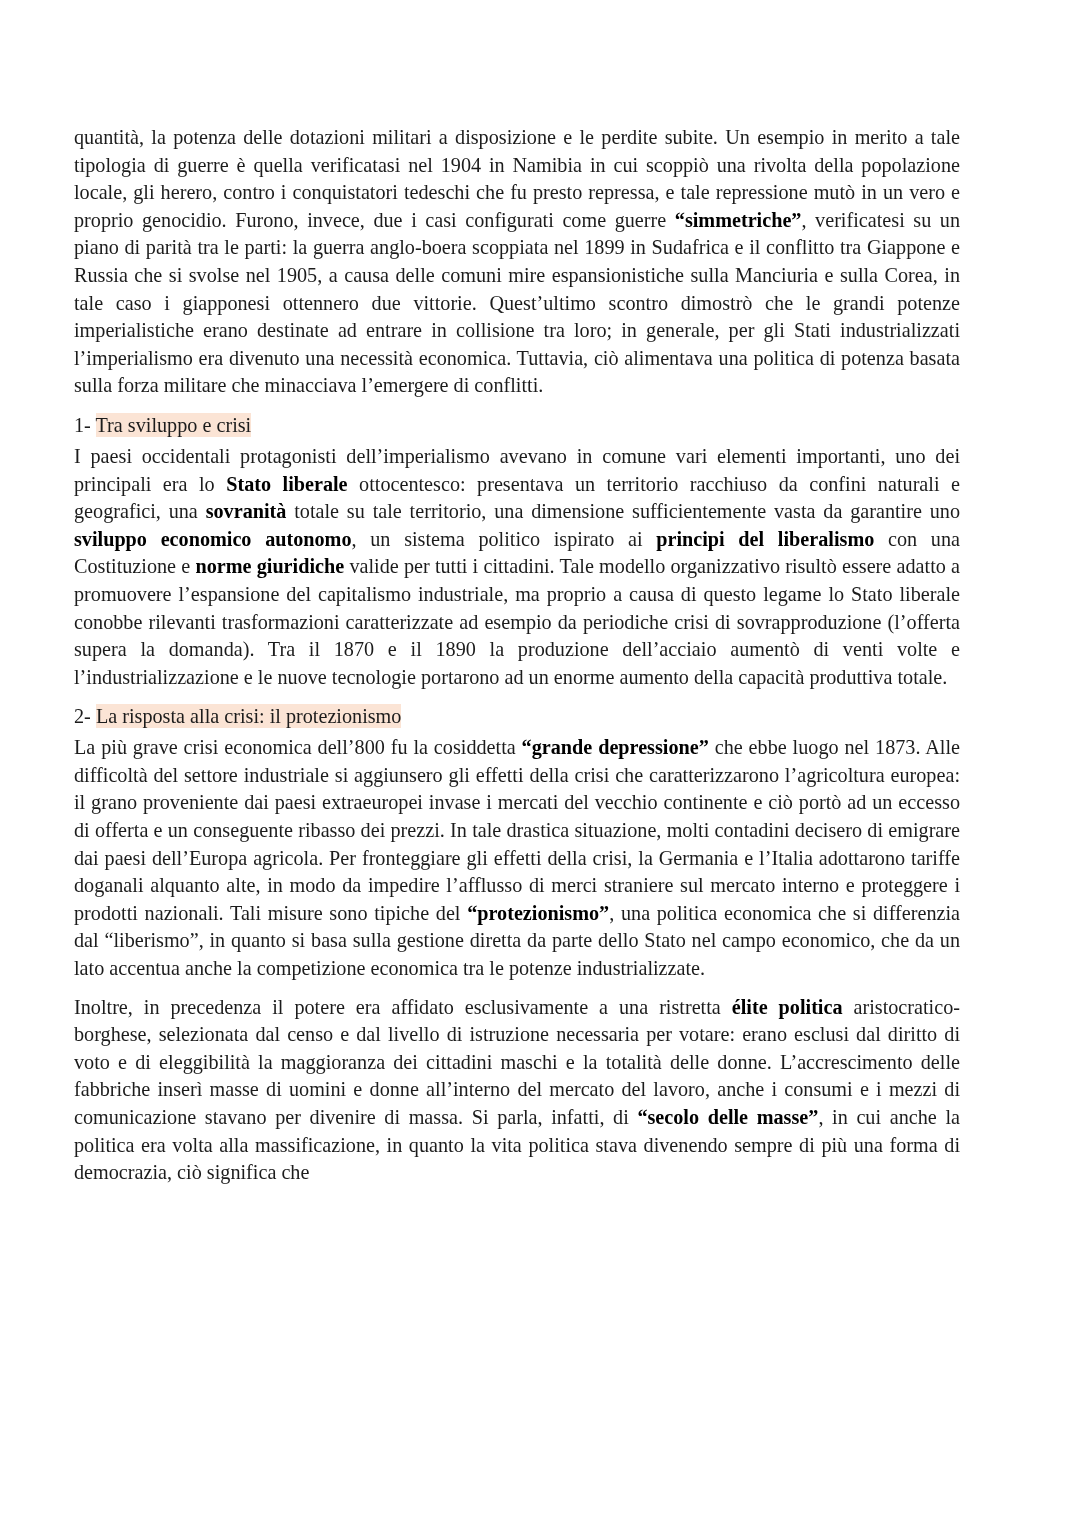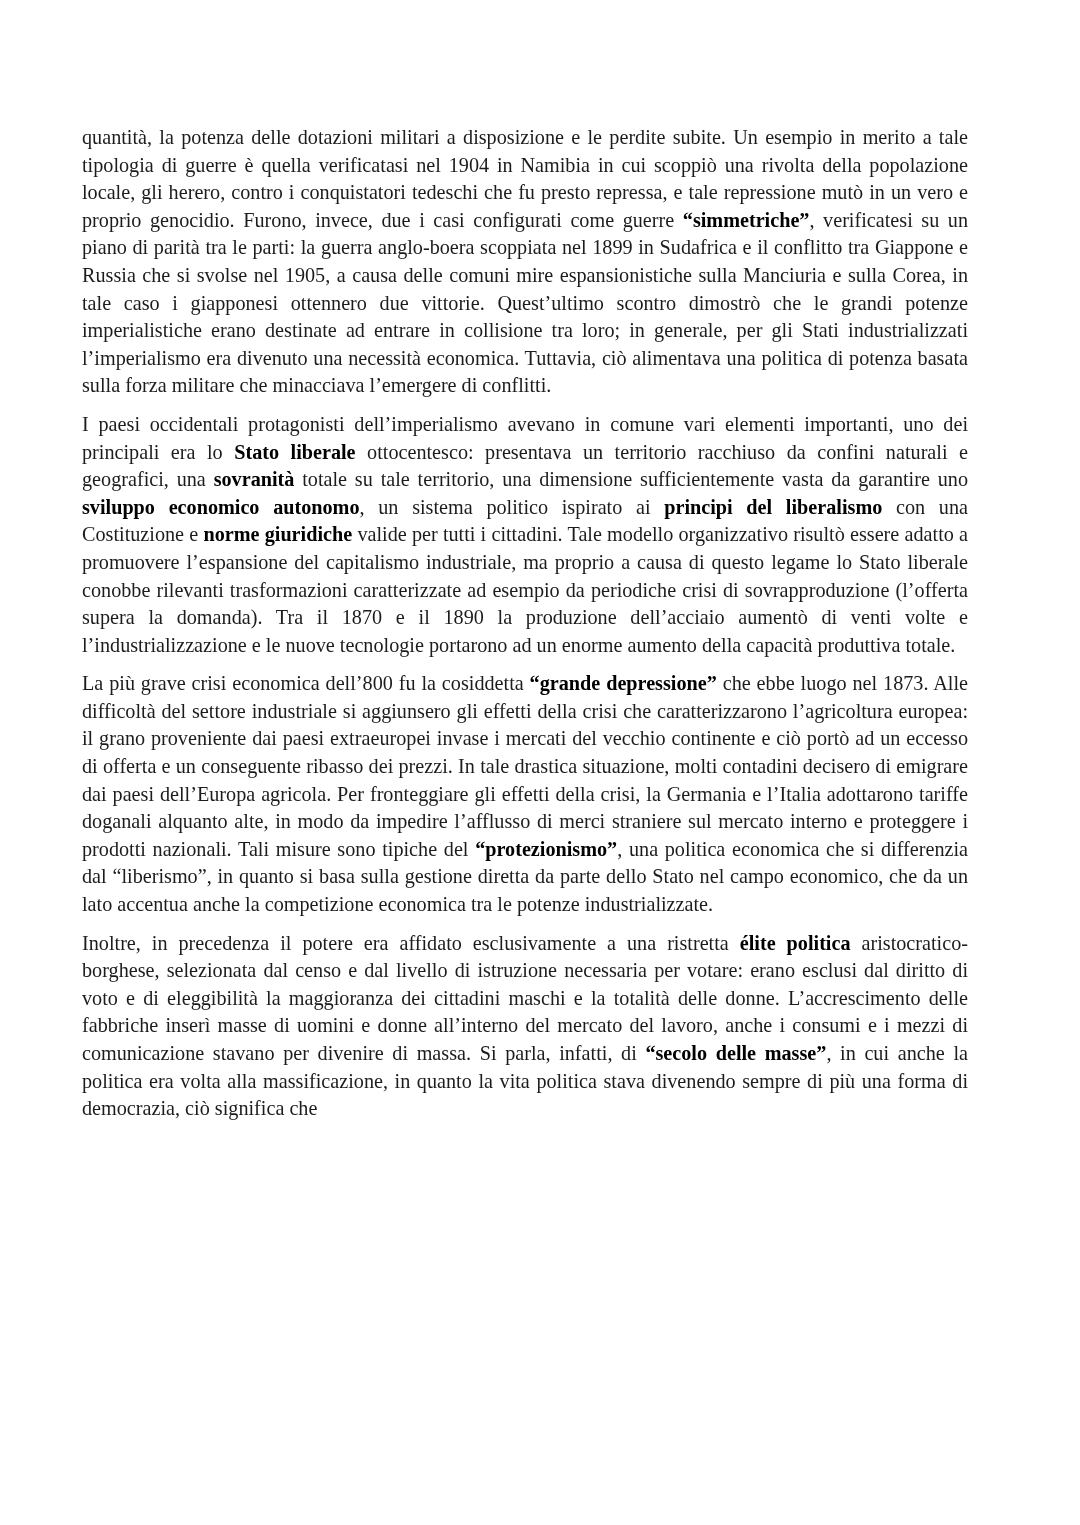--- a/index.html
+++ b/index.html
@@ -1,18 +1,18 @@
 <!DOCTYPE html>
 <html><head>
 <meta charset="utf-8">
 <style>
   html, body { margin: 0; padding: 0; background: #ffffff; }
   body { width: 1080px; height: 1525px; position: relative; overflow: hidden; }
   .page {
-    position: absolute; left: 82px; top: 124px; width: 886px;
+    position: absolute; left: 74px; top: 124px; width: 886px;
     font-family: "Liberation Serif", "DejaVu Serif", serif;
     font-size: 20.2px; line-height: 27.6px; color: #1c1c1c;
   }
   p { margin: 0; text-align: justify; text-align-last: left; }
   .para { margin-bottom: 11px; }
   .section-title {
     font-family: "Liberation Sans", "DejaVu Sans", sans-serif;
     font-size: 15.5px; line-height: 22px; text-decoration: underline;
     color: #111; margin: 6px 0 6px 0; letter-spacing: -0.2px;
   }
@@ -21,19 +21,21 @@
   b { font-weight: bold; color: #000; }
 </style>
 </head>
 <body>
 
 <div class="page">
 
   <p class="para"><span>quantità, la potenza delle dotazioni militari a disposizione e le perdite subite. Un esempio in merito a tale tipologia di guerre è quella verificatasi nel 1904 in Namibia in cui scoppiò una rivolta della popolazione locale, gli herero, contro i conquistatori tedeschi che fu presto repressa, e tale repressione mutò in un vero e proprio genocidio. Furono, invece, due i casi configurati come guerre </span><b>“simmetriche”</b><span>, verificatesi su un piano di parità tra le parti: la guerra anglo-boera scoppiata nel 1899 in Sudafrica e il conflitto tra Giappone e Russia che si svolse nel 1905, a causa delle comuni mire espansionistiche sulla Manciuria e sulla Corea, in tale caso i giapponesi ottennero due vittorie. Quest’ultimo scontro dimostrò che le grandi potenze imperialistiche erano destinate ad entrare in collisione tra loro; in generale, per gli Stati industrializzati l’imperialismo era divenuto una necessità economica. Tuttavia, ciò alimentava una politica di potenza basata sulla forza militare che minacciava l’emergere di conflitti.</span></p>
 
 
+  <div class="subhead"><span>1- </span><span class="hl">Tra sviluppo e crisi</span></div>
   <p class="para"><span>I paesi occidentali protagonisti dell’imperialismo avevano in comune vari elementi importanti, uno dei principali era lo </span><b>Stato liberale</b><span> ottocentesco: presentava un territorio racchiuso da confini naturali e geografici, una </span><b>sovranità</b><span> totale su tale territorio, una dimensione sufficientemente vasta da garantire uno </span><b>sviluppo economico autonomo</b><span>, un sistema politico ispirato ai </span><b>principi del liberalismo</b><span> con una Costituzione e </span><b>norme giuridiche</b><span> valide per tutti i cittadini. Tale modello organizzativo risultò essere adatto a promuovere l’espansione del capitalismo industriale, ma proprio a causa di questo legame lo Stato liberale conobbe rilevanti trasformazioni caratterizzate ad esempio da periodiche crisi di sovrapproduzione (l’offerta supera la domanda). Tra il 1870 e il 1890 la produzione dell’acciaio aumentò di venti volte e l’industrializzazione e le nuove tecnologie portarono ad un enorme aumento della capacità produttiva totale.</span></p>
 
+  <div class="subhead"><span>2- </span><span class="hl">La risposta alla crisi: il protezionismo</span></div>
   <p class="para"><span>La più grave crisi economica dell’800 fu la cosiddetta </span><b>“grande depressione”</b><span> che ebbe luogo nel 1873. Alle difficoltà del settore industriale si aggiunsero gli effetti della crisi che caratterizzarono l’agricoltura europea: il grano proveniente dai paesi extraeuropei invase i mercati del vecchio continente e ciò portò ad un eccesso di offerta e un conseguente ribasso dei prezzi. In tale drastica situazione, molti contadini decisero di emigrare dai paesi dell’Europa agricola. Per fronteggiare gli effetti della crisi, la Germania e l’Italia adottarono tariffe doganali alquanto alte, in modo da impedire l’afflusso di merci straniere sul mercato interno e proteggere i prodotti nazionali. Tali misure sono tipiche del </span><b>“protezionismo”</b><span>, una politica economica che si differenzia dal “liberismo”, in quanto si basa sulla gestione diretta da parte dello Stato nel campo economico, che da un lato accentua anche la competizione economica tra le potenze industrializzate.</span></p>
 
   <p class="para"><span>Inoltre, in precedenza il potere era affidato esclusivamente a una ristretta </span><b>élite politica</b><span> aristocratico-borghese, selezionata dal censo e dal livello di istruzione necessaria per votare: erano esclusi dal diritto di voto e di eleggibilità la maggioranza dei cittadini maschi e la totalità delle donne. L’accrescimento delle fabbriche inserì masse di uomini e donne all’interno del mercato del lavoro, anche i consumi e i mezzi di comunicazione stavano per divenire di massa. Si parla, infatti, di </span><b>“secolo delle masse”</b><span>, in cui anche la politica era volta alla massificazione, in quanto la vita politica stava divenendo sempre di più una forma di democrazia, ciò significa che</span></p>
 
 </div>
 
 </body></html>

